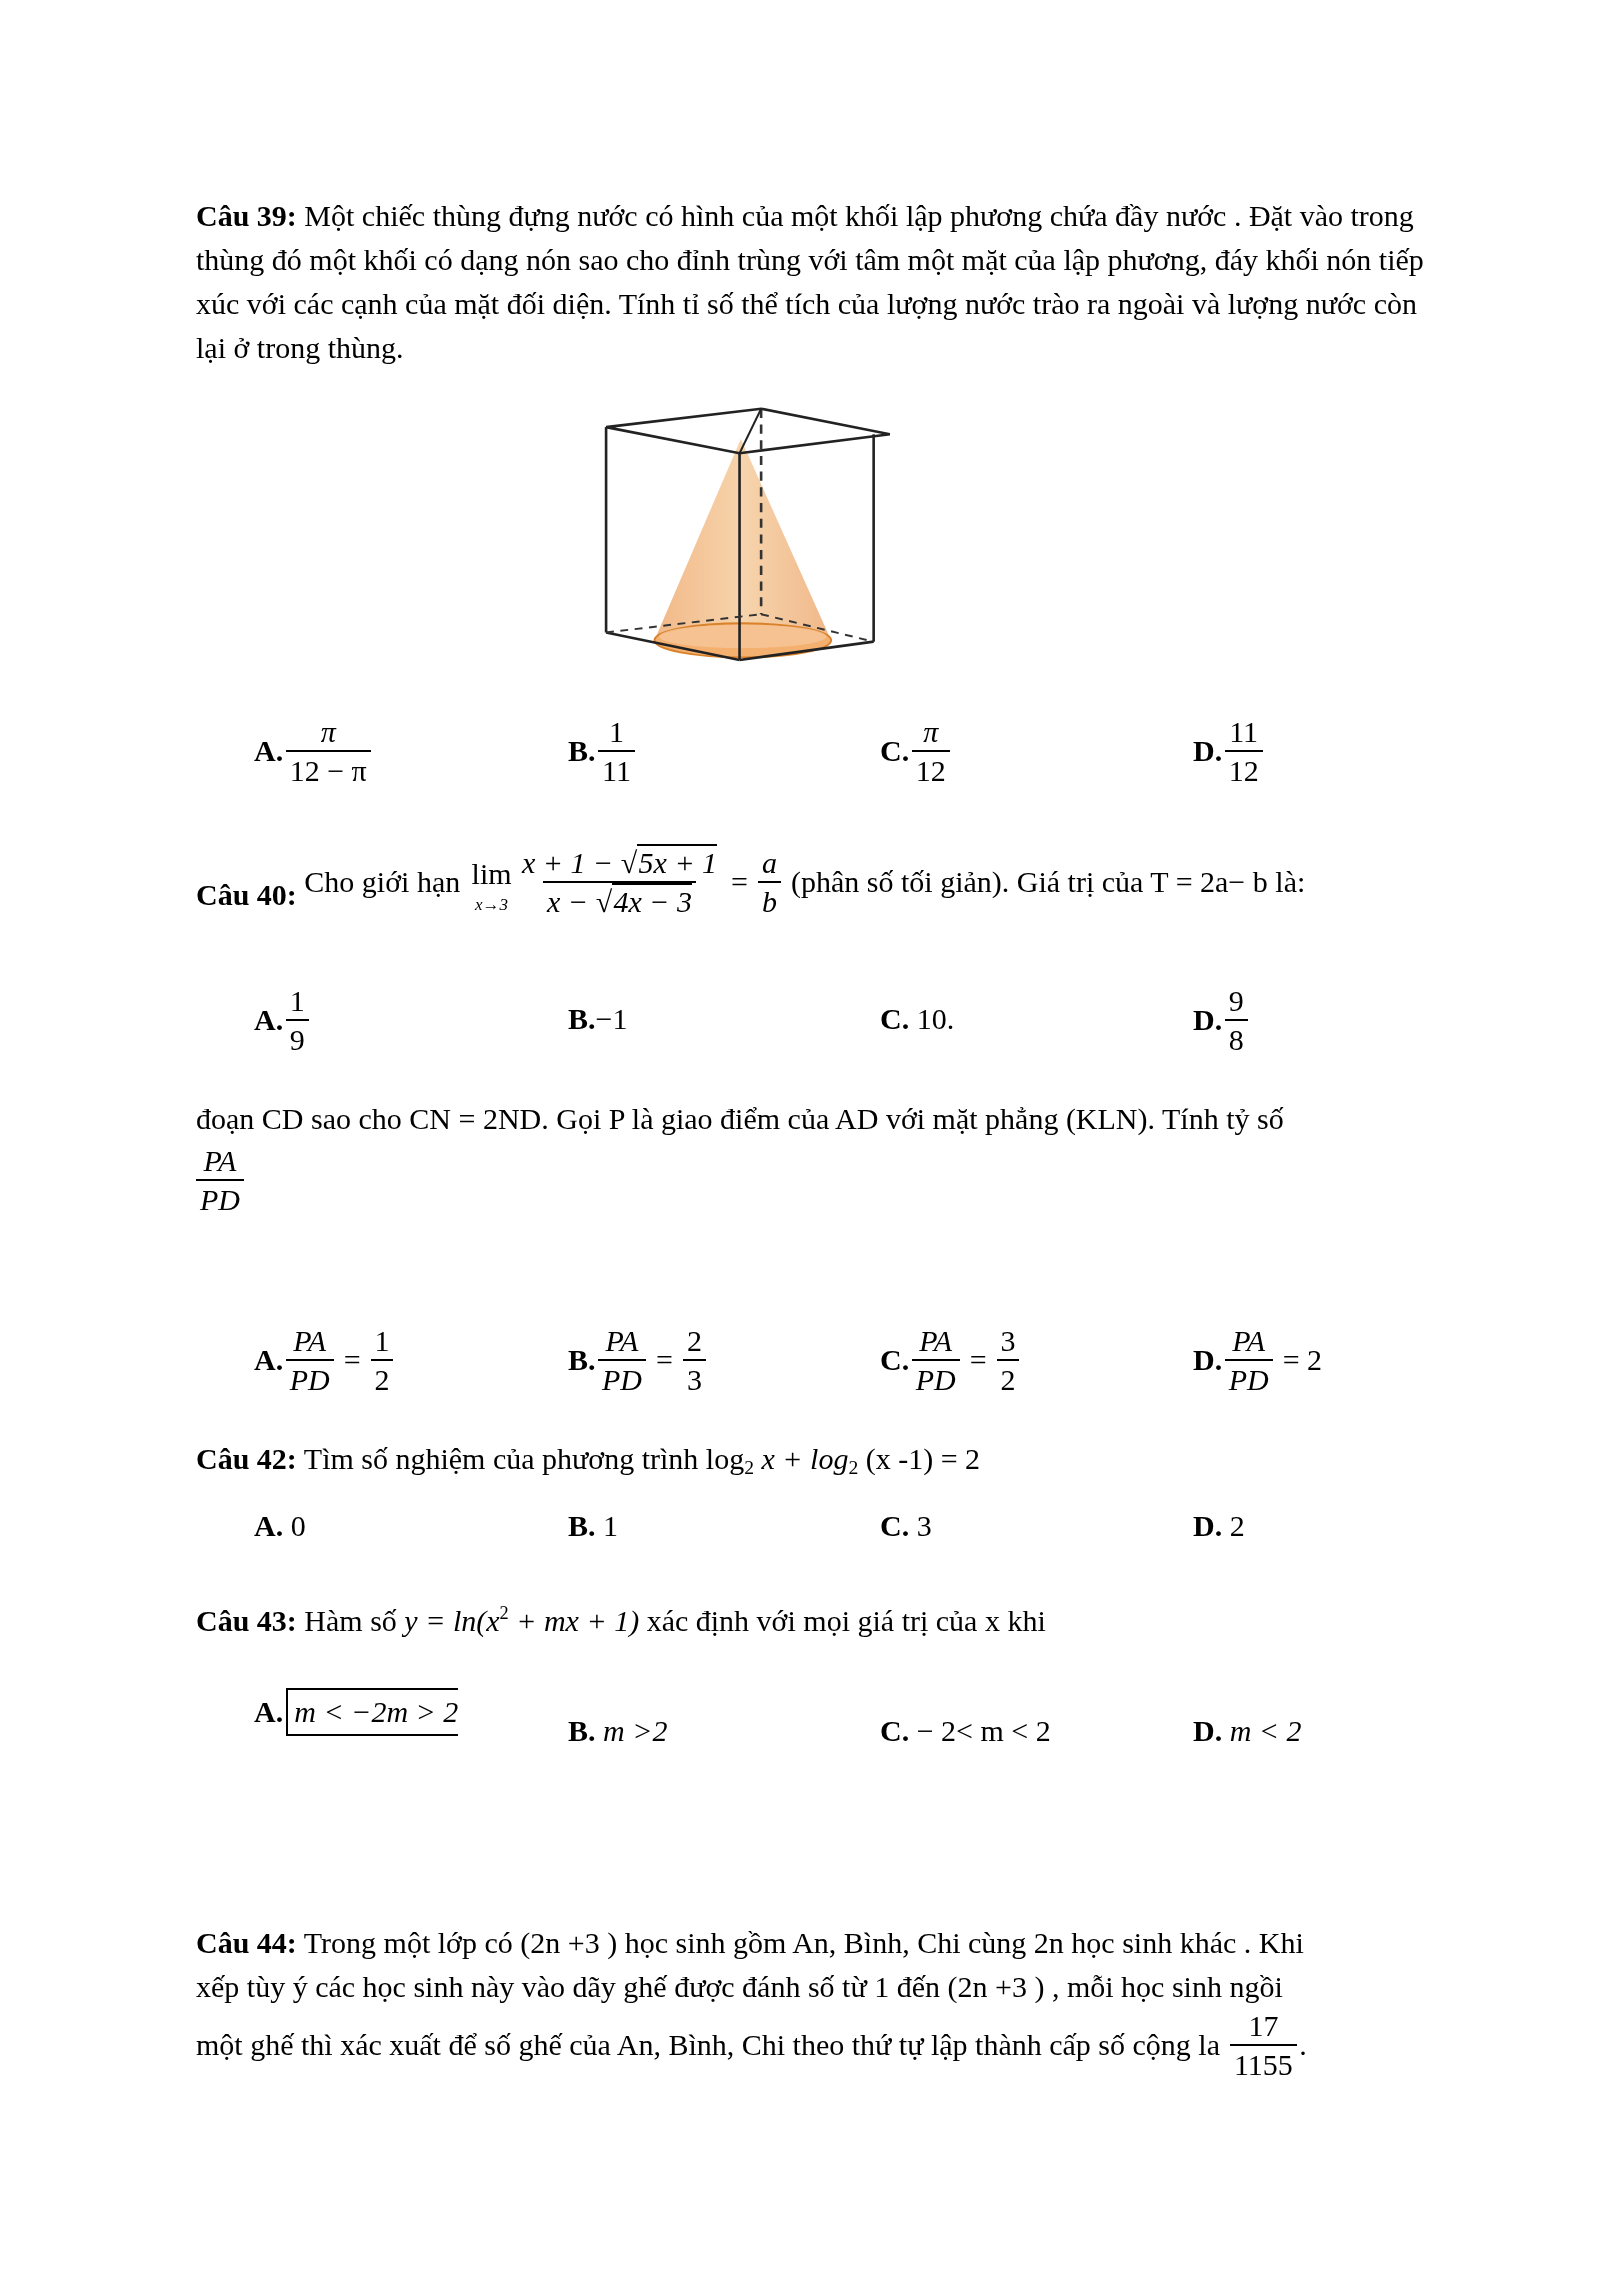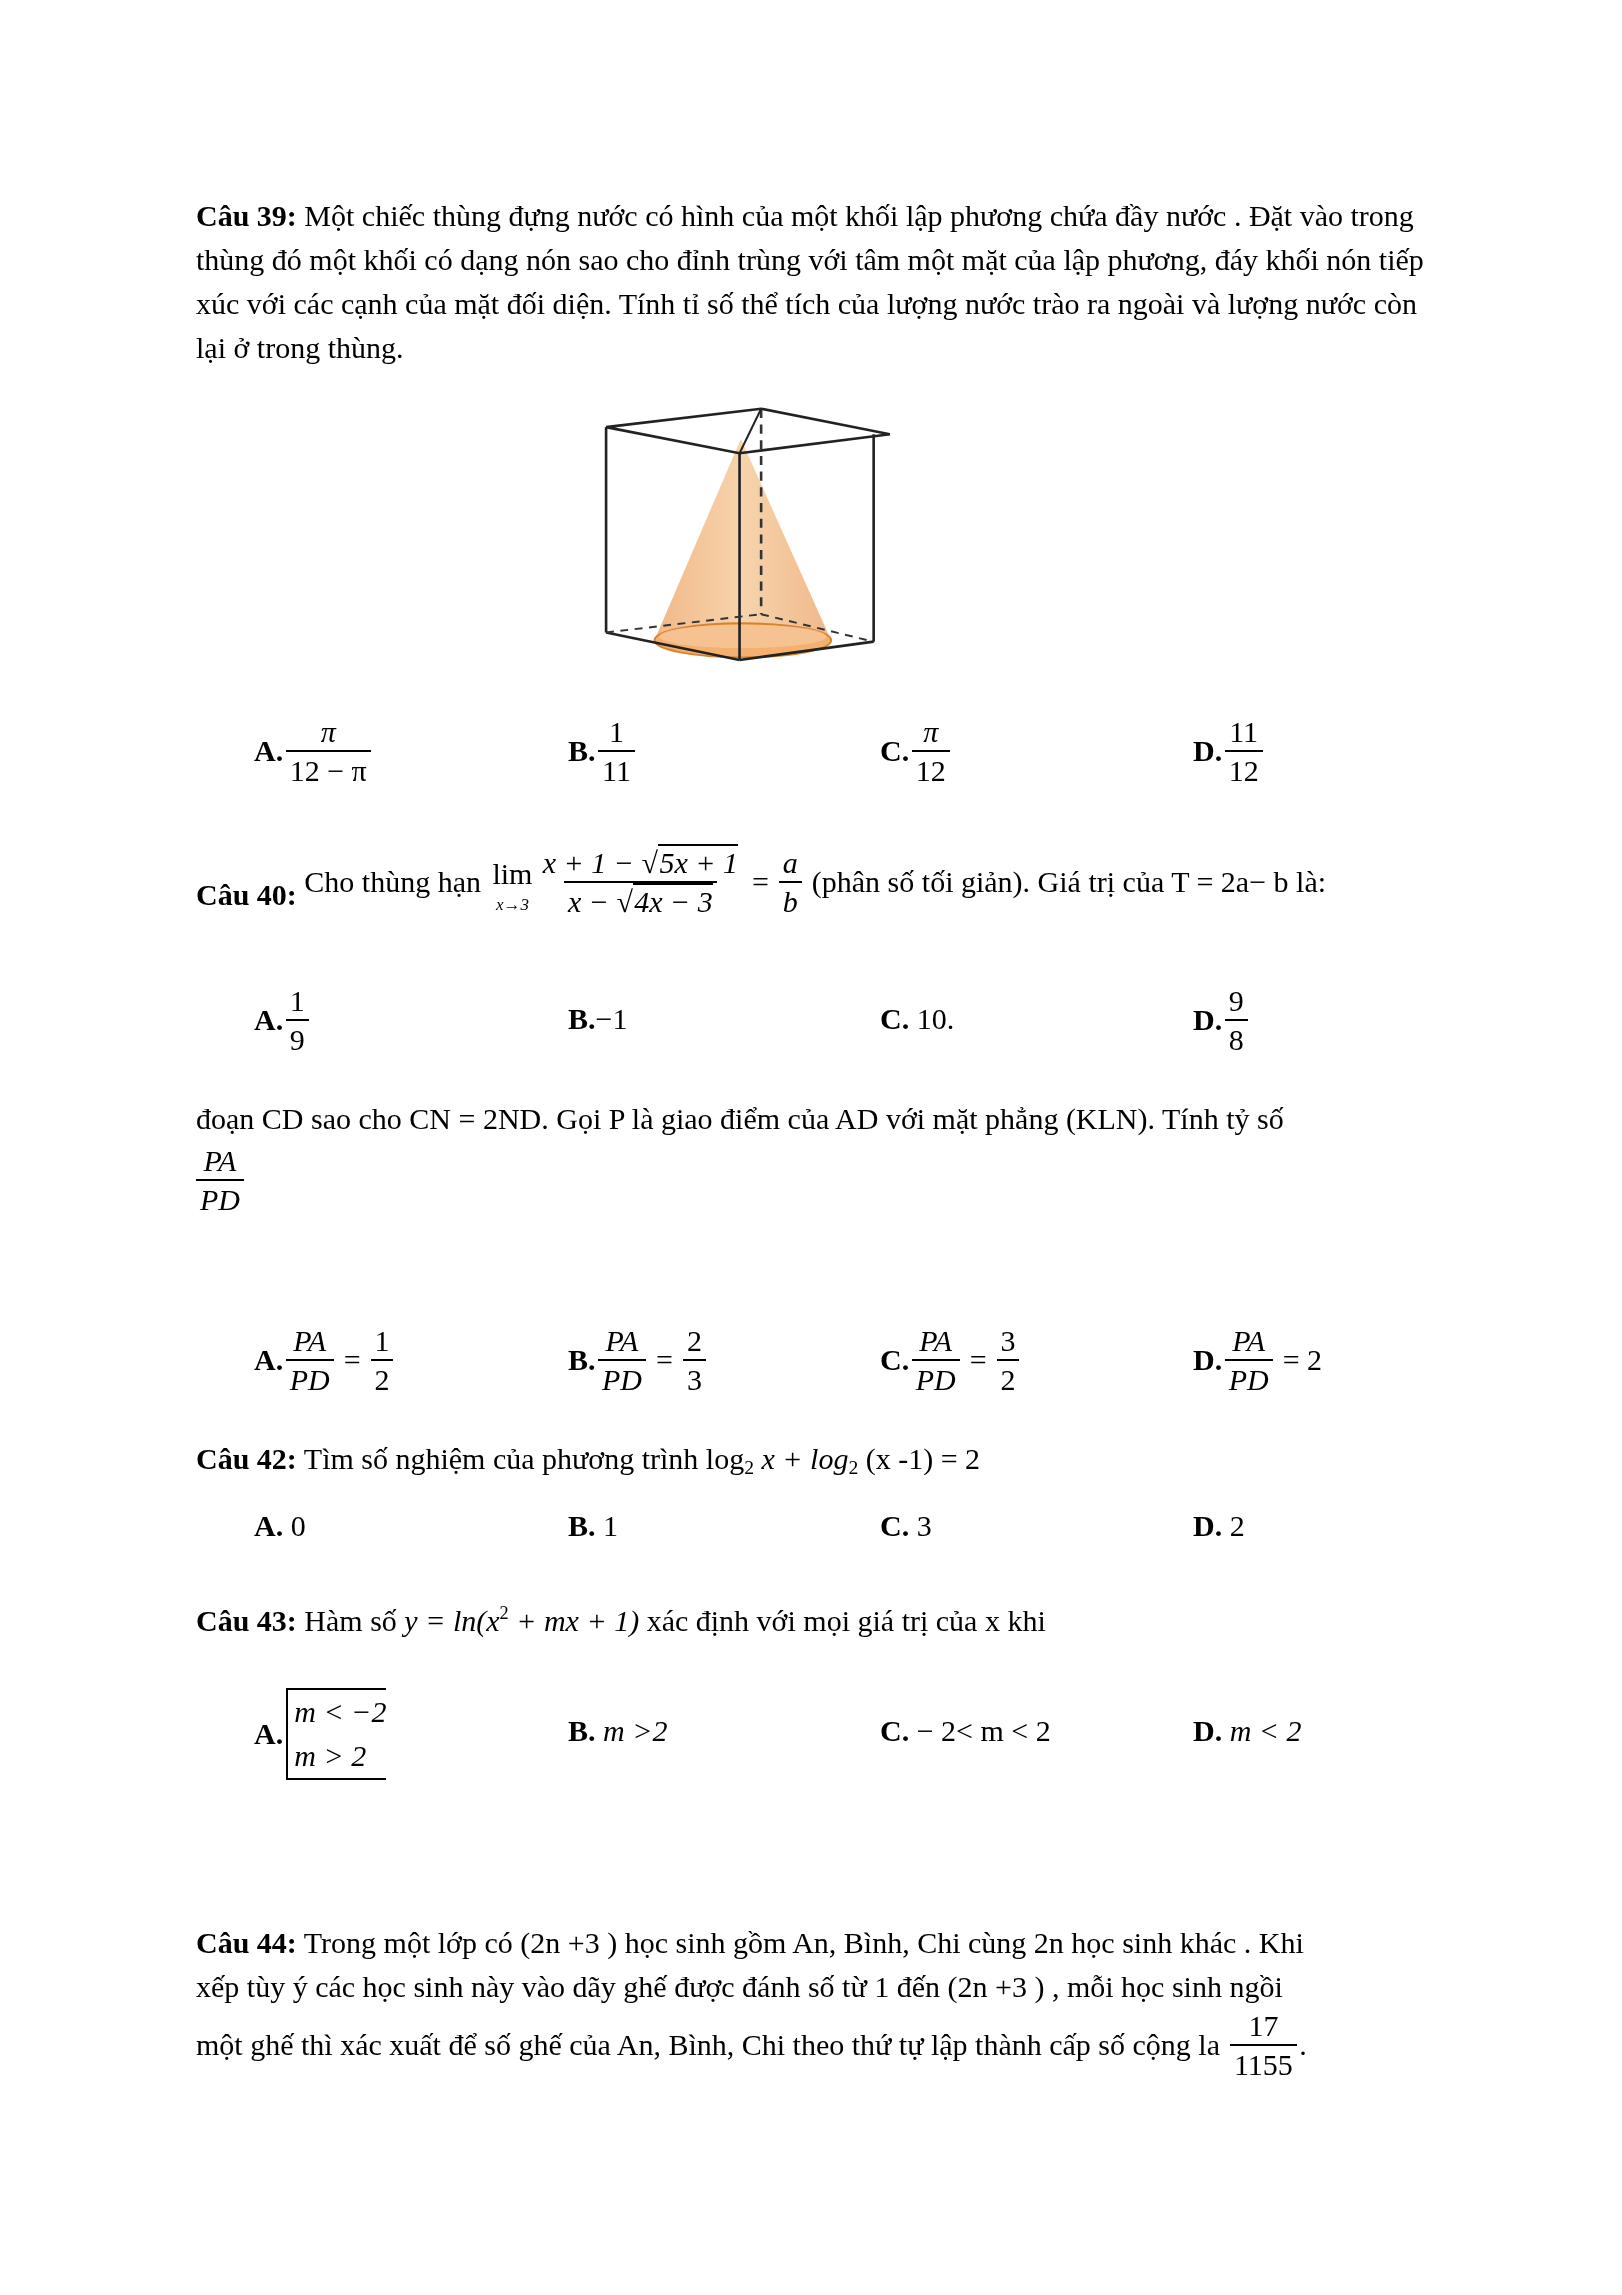--- a/index.html
+++ b/index.html
@@ -12,21 +12,21 @@
   .opt { position:absolute; display:flex; align-items:center; white-space:nowrap; }
   .olabel { font-weight:bold; }
   .frac { display:inline-flex; flex-direction:column; align-items:center; vertical-align:middle; margin:0 2.6px; }
   .frac .num { padding:0 3.9px; line-height:37px; }
   .frac .den { padding:0 3.9px; line-height:37px; border-top:2px solid #000; }
   .sqrt { border-top:2px solid #000; padding-left:1.3px; }
   .lim { display:inline-flex; flex-direction:column; align-items:center; vertical-align:middle; margin:0 3.9px; }
   .lim .sub { font-size:17px; font-style:italic; line-height:17px; }
   .sub2 { font-size:19.6px; vertical-align:-5.2px; }
   .sup2 { font-size:18.3px; vertical-align:11.8px; }
-  .bracket { display:inline-flex; flex-direction:column; border-left:2px solid #000; border-top:2px solid #000; border-bottom:2px solid #000; padding-left:6.5px; line-height:44px; margin-left:2.6px; }
+  .bracket { display:inline-flex; flex-direction:row; border-left:2px solid #000; border-top:2px solid #000; border-bottom:2px solid #000; padding-left:6.5px; line-height:44px; margin-left:2.6px; }
   .figure { position:absolute; left:576px; top:393px; width:314px; height:288px; }
 </style>
 </head>
 <body>
 
 <div class="q" style="top:194px;">
   <span class="qlabel">Câu 39:</span><span> Một chiếc thùng đựng nước có hình của một khối lập phương chứa đầy nước . Đặt vào trong thùng đó một khối có dạng nón sao cho đỉnh trùng với tâm một mặt của lập phương, đáy khối nón tiếp xúc với các cạnh của mặt đối diện. Tính tỉ số thể tích của lượng nước trào ra ngoài và lượng nước còn lại ở trong thùng.</span>
 </div>
 
 <div class="figure">
@@ -87,21 +87,21 @@
     <span class="olabel">D.</span>
     <span class="frac">
         <span class="num">11</span>
         <span class="den">12</span>
       </span>
   </div>
 </div>
 
 <div class="q" style="top:844px; display:flex; align-items:center; white-space:nowrap;">
   <span class="qlabel">Câu 40:</span>
-  <span style="white-space:pre;"> Cho thùng hạn </span>
+  <span style="white-space:pre;"> Cho giới hạn </span>
   <span class="lim">
       <span>lim</span>
       <span class="sub">x→3</span>
     </span>
   <span class="frac">
     <span class="num i"><span style="white-space:pre;">x + 1 − </span>√<span class="sqrt">5x + 1</span></span>
     <span class="den i"><span style="white-space:pre;">x − </span>√<span class="sqrt">4x − 3</span></span>
   </span>
   <span style="white-space:pre;"> = </span>
   <span class="frac">

